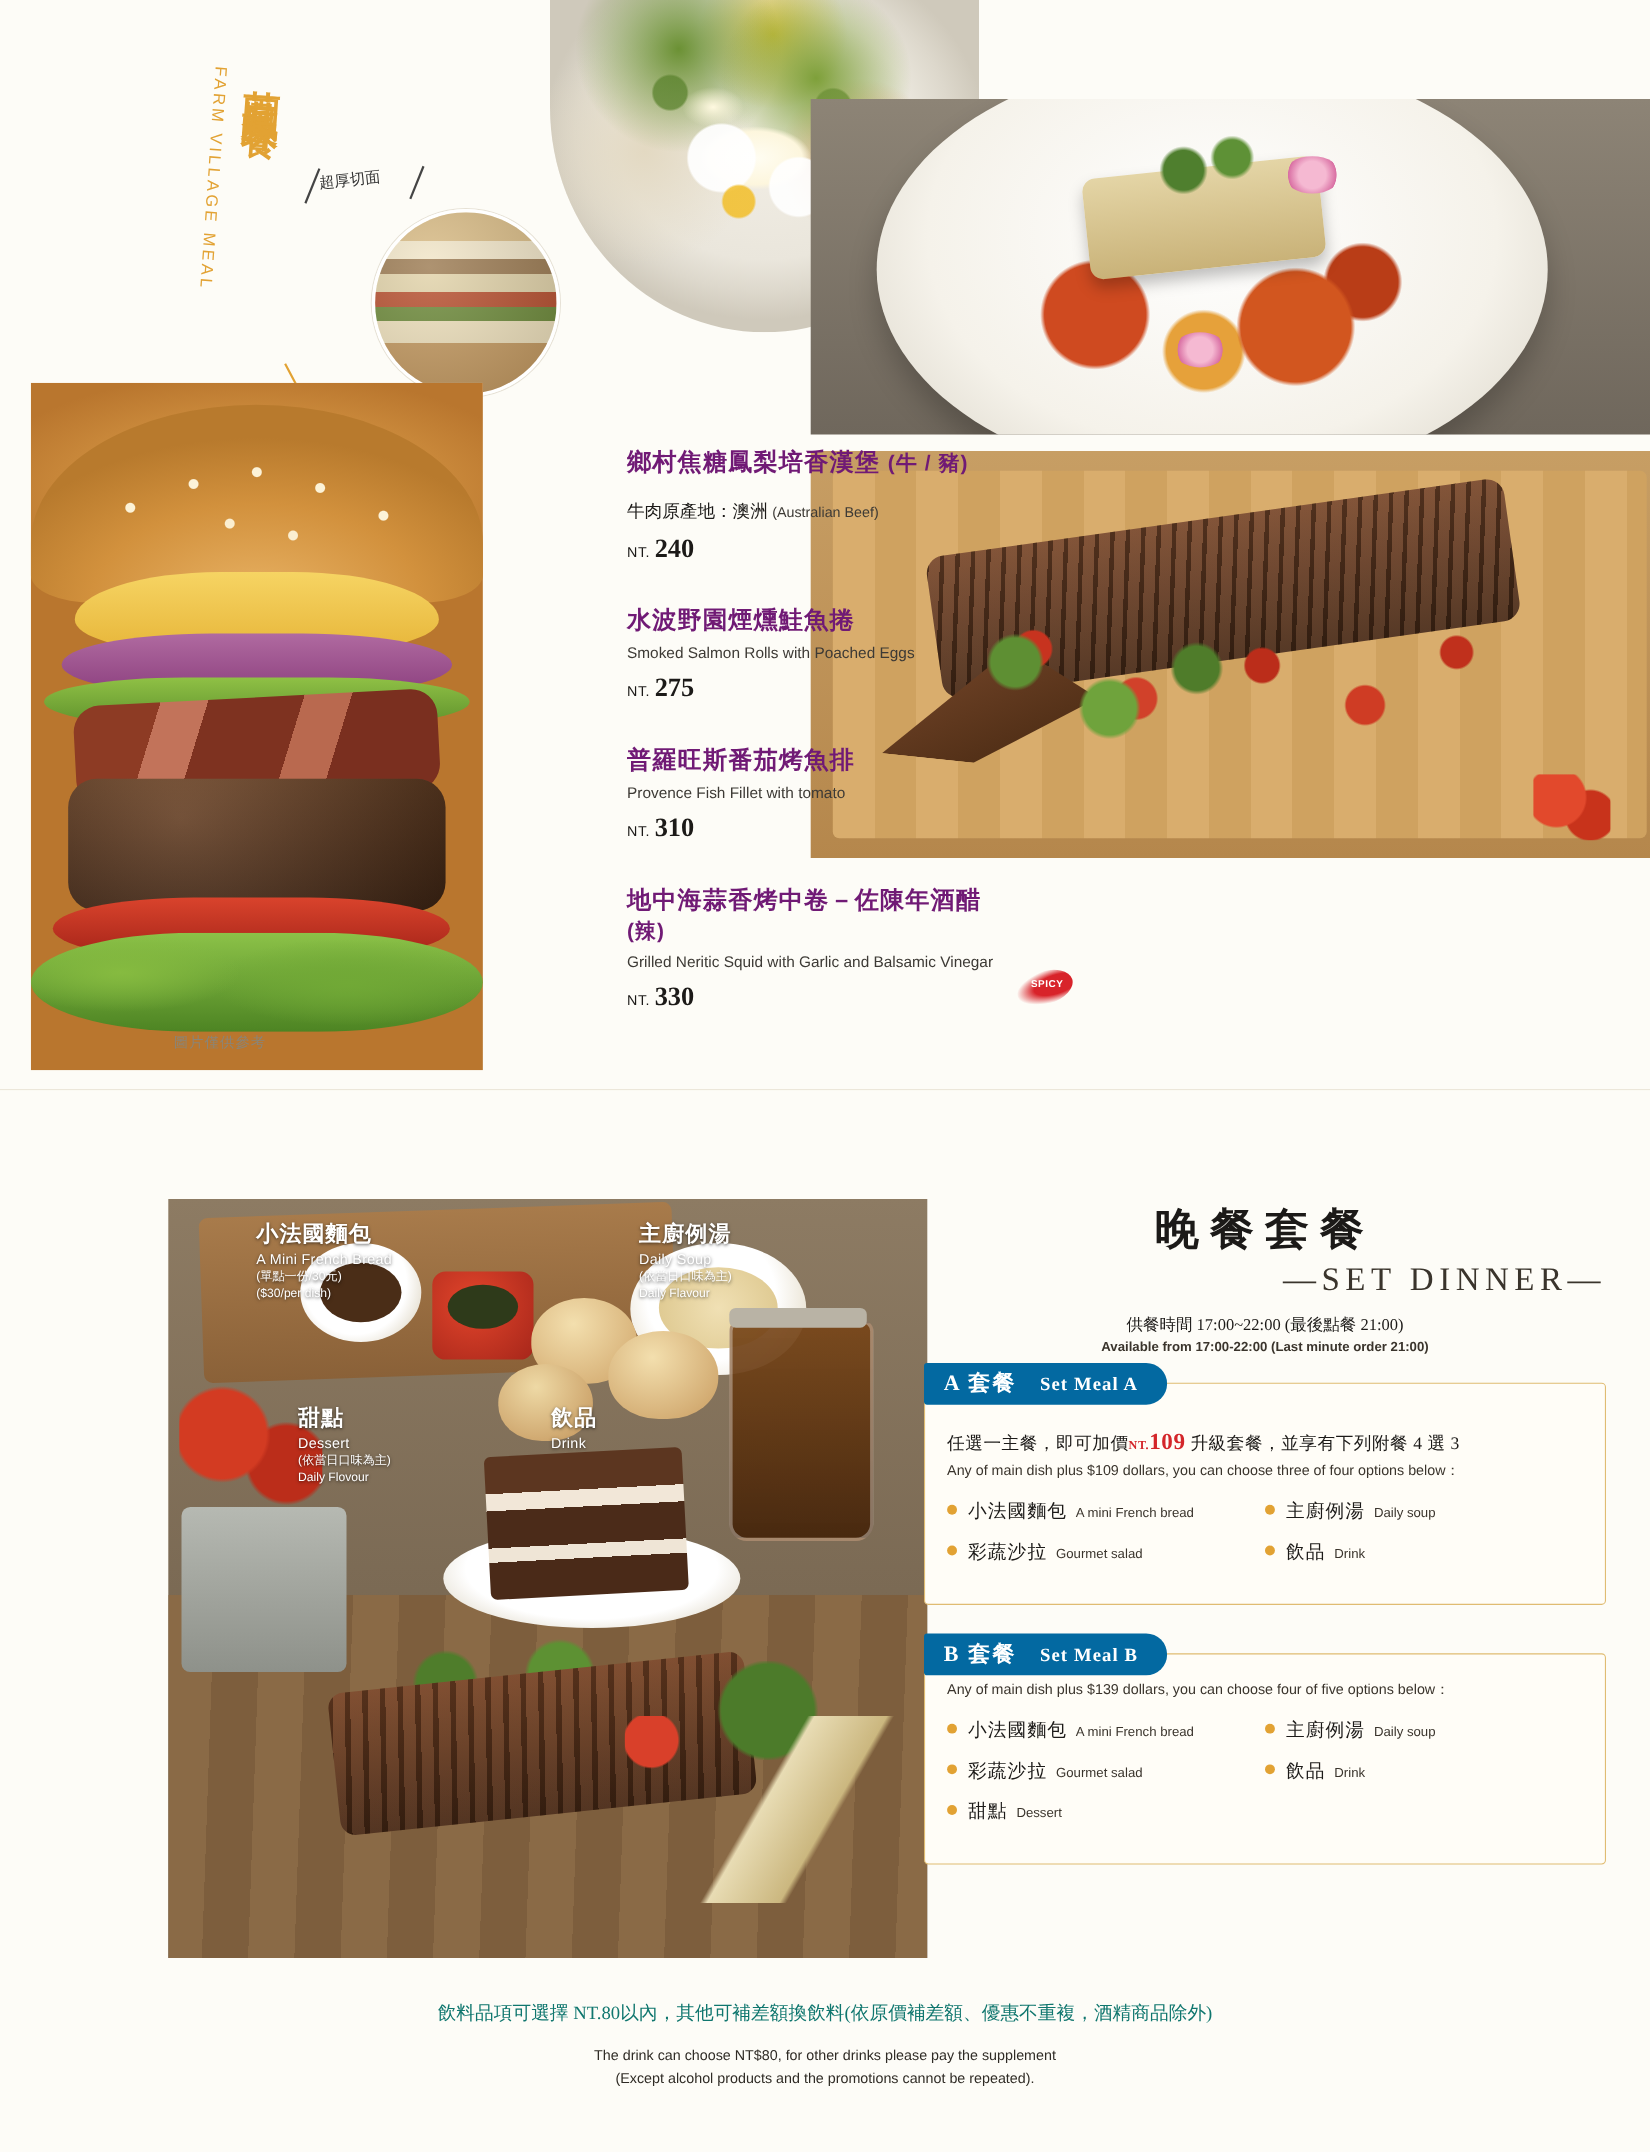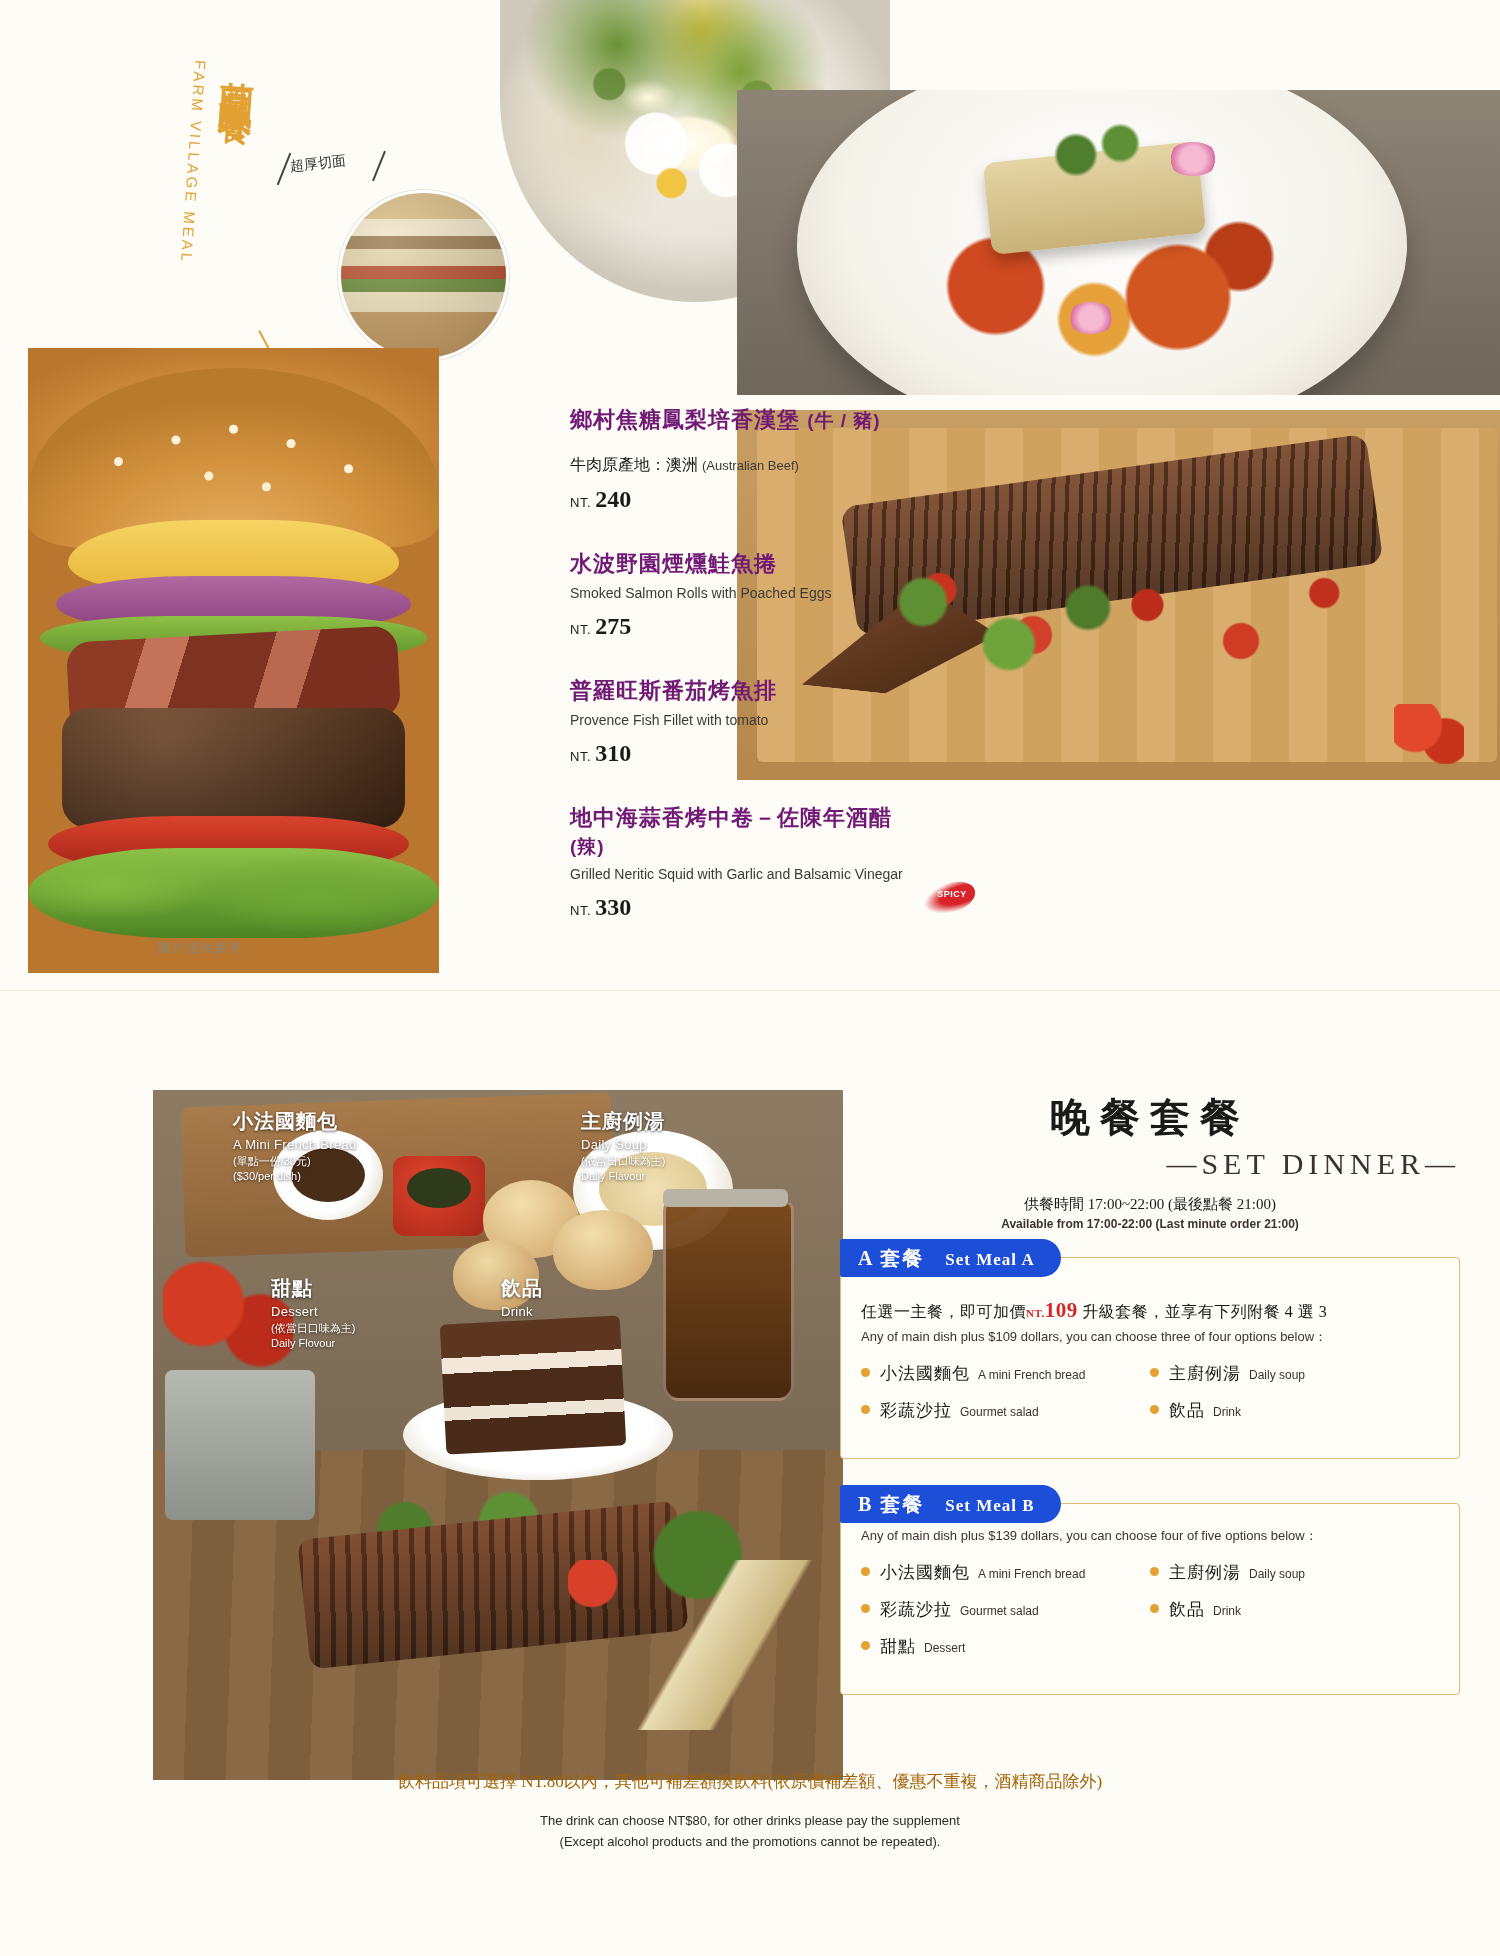--- a/index.html
+++ b/index.html
@@ -298,39 +298,39 @@
   }
   .sd-hours{text-align:center;font-size:15px;margin-top:14px;color:#1c1a18;font-family:"Liberation Serif",serif;}
   .sd-hours-en{text-align:center;font-size:12px;margin-top:3px;color:#3a342c;font-weight:bold;}
 
   .meal-box{
     position:relative;margin-top:26px;border:1px solid #e0bc72;border-radius:4px;
     padding:18px 20px 22px 20px;background:#fffdf7;
   }
   .meal-tab{
     position:absolute;left:-1px;top:-19px;height:38px;line-height:38px;
-    background:#1d4ed8;color:#fff;padding:0 26px 0 18px;
+    background:#0369a1;color:#fff;padding:0 26px 0 18px;
     border-radius:3px 20px 20px 3px;
     font-family:"Liberation Serif",serif;font-size:20px;font-weight:bold;letter-spacing:2px;
   }
   .meal-tab .en{font-size:17px;letter-spacing:1px;margin-left:14px;}
   .meal-desc-cn{margin-top:22px;font-family:"Liberation Serif",serif;font-size:16px;color:#1c1a18;letter-spacing:.5px;}
   .meal-desc-cn .pr{color:#d4262a;font-weight:bold;}
   .meal-desc-cn .pr .nt{font-size:11px;}
   .meal-desc-cn .pr .num{font-size:21px;}
   .meal-desc-en{margin-top:5px;font-size:13px;color:#3a342c;}
   .opts{margin-top:16px;display:flex;flex-wrap:wrap;}
   .opt{width:50%;display:flex;align-items:baseline;margin-bottom:14px;}
   .opt .dot{width:9px;height:9px;border-radius:50%;background:#e2a233;margin-right:10px;flex:none;position:relative;top:-2px;}
   .opt .cn{font-family:"Liberation Serif",serif;font-size:17px;color:#1c1a18;letter-spacing:1px;}
   .opt .en{font-size:12px;color:#3a342c;margin-left:8px;}
 
   
   .footer{position:absolute;left:0;top:1770px;width:1500px;text-align:center;}
-  .footer .cn{font-family:"Liberation Serif",serif;font-size:17px;color:#a16207;}
+  .footer .cn{font-family:"Liberation Serif",serif;font-size:17px;color:#0f766e;margin-top:48px;}
   .footer .en{font-size:13px;color:#2f2b25;line-height:1.6;margin-top:18px;}
 </style>
 </head>
 <body>
 
 <div class="top-section">
 
   <div class="vertical-title">
     <div class="vt-cn">莊園風味餐</div>
     <div class="vt-en">FARM VILLAGE MEAL</div>

